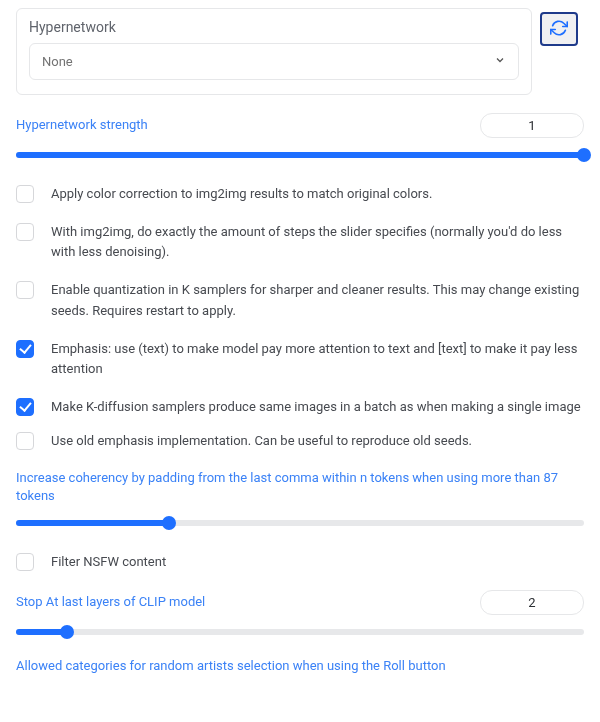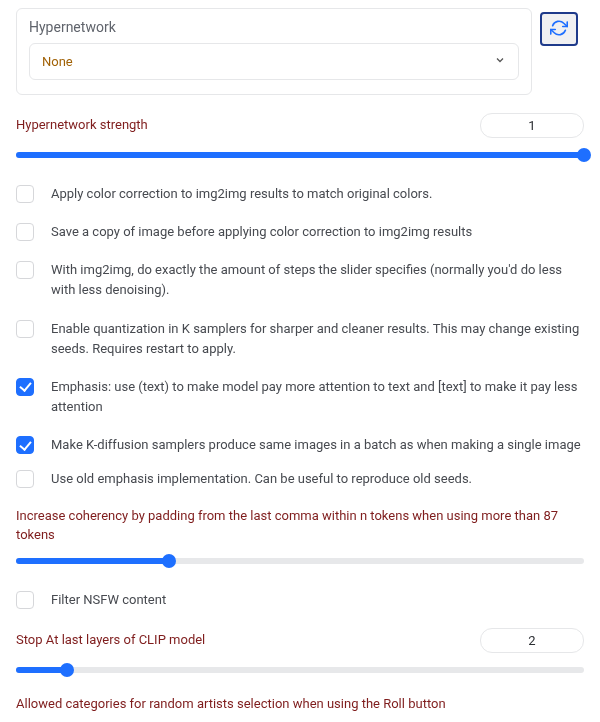--- a/index.html
+++ b/index.html
@@ -28,21 +28,21 @@
     margin-bottom: 8px;
   }
   .select {
     display: flex;
     align-items: center;
     justify-content: space-between;
     border: 1px solid #e6e7e9;
     border-radius: 6px;
     padding: 10px 12px;
     font-size: 13px;
-    color: #a16207;
+    color: #737373;
     background: #fff;
     cursor: pointer;
     margin-top: 4px;
   }
   .chevron-down {
     width: 12px; height: 12px;
   }
   .refresh-btn {
     position: absolute;
     top: 4px;
@@ -64,21 +64,21 @@
     margin-bottom: 18px;
   }
   .ls-header {
     display: flex;
     align-items: center;
     justify-content: space-between;
     margin-bottom: 10px;
   }
   .ls-label {
     font-size: 13px;
-    color: #7f1d1d;
+    color: #3b82f6;
     line-height: 1.4;
     padding-right: 12px;
   }
   .ls-value {
     border: 1px solid #e6e7e9;
     border-radius: 12px;
     padding: 4px 0;
     min-width: 104px;
     text-align: center;
     font-size: 13px;
@@ -197,24 +197,20 @@
     </div>
   </div>
 
   <div class="section-gap"></div>
 
   <div class="checkbox-row">
     <div class="checkbox"></div>
     <div class="cb-label">Apply color correction to img2img results to match original colors.</div>
   </div>
 
-  <div class="checkbox-row">
-    <div class="checkbox"></div>
-    <div class="cb-label">Save a copy of image before applying color correction to img2img results</div>
-  </div>
 
   <div class="checkbox-row">
     <div class="checkbox"></div>
     <div class="cb-label">With img2img, do exactly the amount of steps the slider specifies (normally you'd do less with less denoising).</div>
   </div>
 
   <div class="checkbox-row">
     <div class="checkbox"></div>
     <div class="cb-label">Enable quantization in K samplers for sharper and cleaner results. This may change existing seeds. Requires restart to apply.</div>
   </div>

